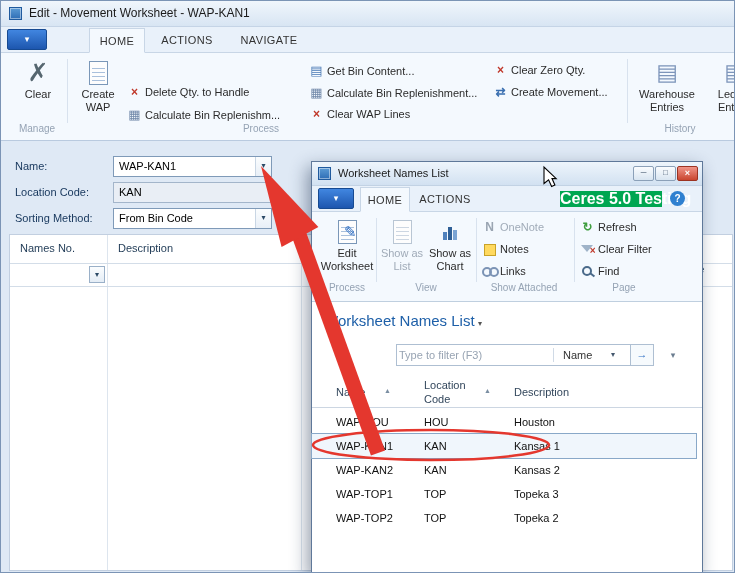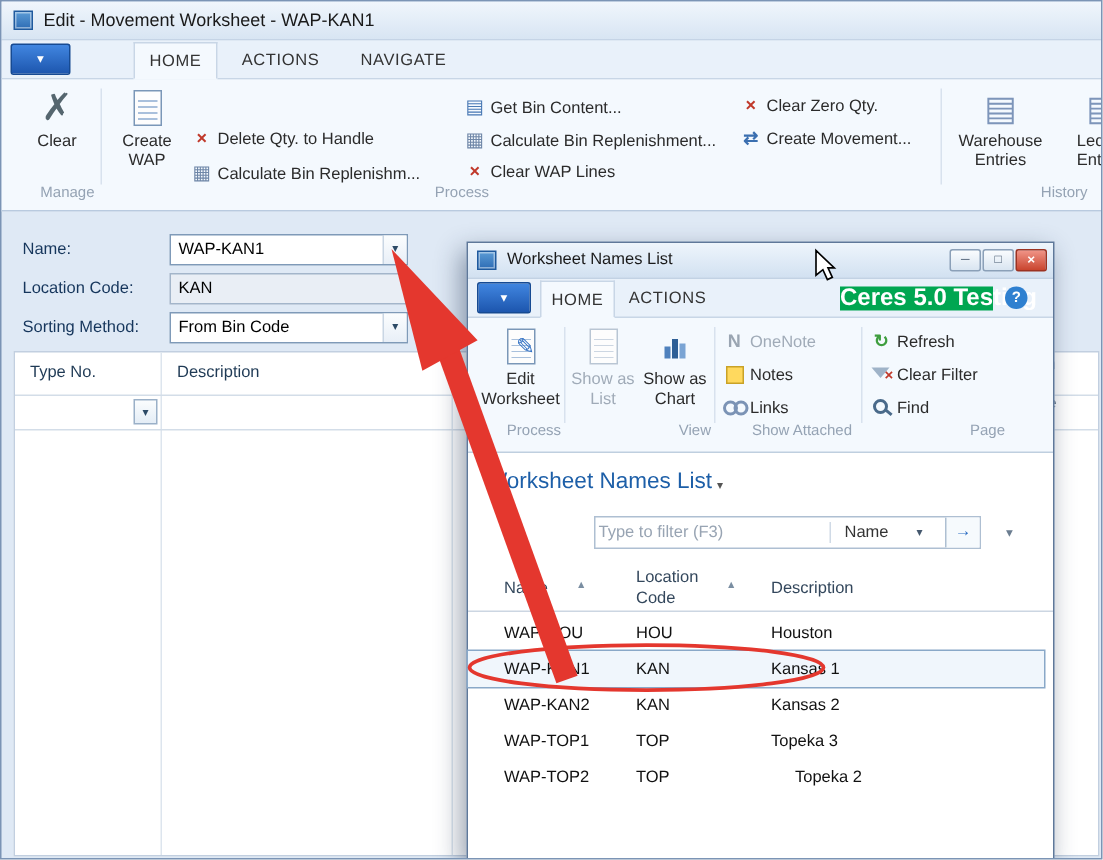--- a/index.html
+++ b/index.html
@@ -11,21 +11,21 @@
   .winicon{position:absolute;left:8px;top:6px;width:13px;height:13px;background:linear-gradient(#5b9bd5,#2e6db5);border:1px solid #1f5a9e;box-shadow:inset 0 0 0 1px rgba(255,255,255,.45);}
   .tb-title{position:absolute;left:28px;top:0;line-height:25px;font-size:12px;color:#1a1a1a;white-space:nowrap;}
   .tabrow{position:absolute;left:0;right:0;height:26px;background:#e9f1fa;border-bottom:1px solid #c8d6e6;}
   .appbtn{position:absolute;top:2px;width:40px;height:21px;background:linear-gradient(#4186e0,#1d56ae);border:1px solid #164a92;border-radius:2px;color:#fff;text-align:center;line-height:19px;font-size:9px;cursor:default;}
   .tab{position:absolute;top:1px;height:24px;line-height:24px;text-align:center;color:#333;letter-spacing:.4px;cursor:default;}
   .tab.on{background:#f4f9fe;border:1px solid #c8d6e6;border-bottom:1px solid #f4f9fe;height:25px;}
 
   
   .ribbon{position:absolute;left:0;top:52px;right:0;height:88px;background:#f4f9fe;border-bottom:1px solid #b9cadf;}
   .rib-sep{position:absolute;top:6px;height:64px;width:1px;background:#d8e2ee;}
-  .glabel{position:absolute;top:70px;font-size:10px;color:#95a3b4;text-align:right;}
+  .glabel{position:absolute;top:70px;font-size:10px;color:#95a3b4;text-align:center;}
   .bigbtn{position:absolute;top:4px;text-align:center;color:#2b2b2b;cursor:default;}
   .bigbtn .icn{display:block;height:30px;line-height:30px;margin-bottom:1px;position:relative;}
   .blabel{display:block;line-height:13px;font-size:11px;}
   .xbig{font-size:25px;color:#55666f;}
   .bigdoc{display:inline-block;width:19px;height:24px;background:#fdfdfd;border:1px solid #7a97b8;background-image:repeating-linear-gradient(to bottom,transparent 0 3px,#a9c0dc 3px 4px);background-size:13px 16px;background-position:2px 3px;background-repeat:no-repeat;vertical-align:middle;}
   .bigrows{font-size:23px;color:#7d95ba;}
   .smb{position:absolute;height:19px;line-height:19px;white-space:nowrap;cursor:default;color:#2b2b2b;}
   .smb .ic{display:inline-block;width:15px;text-align:center;margin-right:3px;font-size:12px;}
   .ic.red{color:#c0392b;font-weight:700;}
   .ic.pen{color:#c2822a;}
@@ -162,21 +162,21 @@
     <span class="cval">KAN</span>
   </div>
 
   <span class="flabel" style="top:207px;">Sorting Method:</span>
   <div class="combo" style="top:207px;">
     <span class="cval">From Bin Code</span>
     <span class="carrow"><span>▾</span></span>
   </div>
 
   <div class="grid">
-    <span class="ghc" style="left:10px;">Type No.</span>
+    <span class="ghc" style="left:10px;">Names No.</span>
     <span class="ghc" style="left:108px;">Description</span>
     <span class="ghc wrap" style="left:668px;width:42px;">From Bin Code</span>
     <div class="gl-v" style="left:97px;"></div>
     <div class="gl-v" style="left:291px;"></div>
     <div class="gl-h" style="top:28px;"></div>
     <div class="gl-h" style="top:51px;"></div>
     <span class="cellcombo" style="left:79px;top:31px;"><span>▾</span></span>
   </div>
 
   <div class="popup">
@@ -264,21 +264,21 @@
         <span class="rc" style="left:202px;">Kansas 2</span>
       </div>
       <div class="prow" style="top:180px;">
         <span class="rc" style="left:24px;">WAP-TOP1</span>
         <span class="rc" style="left:112px;">TOP</span>
         <span class="rc" style="left:202px;">Topeka 3</span>
       </div>
       <div class="prow" style="top:204px;">
         <span class="rc" style="left:24px;">WAP-TOP2</span>
         <span class="rc" style="left:112px;">TOP</span>
-        <span class="rc" style="left:218px;">Topeka 2</span>
+        <span class="rc" style="left:202px;">Topeka 2</span>
       </div>
     </div>
   </div>
 
   <svg class="annot" width="735" height="573" viewBox="0 0 735 573">
     <ellipse cx="430" cy="444" rx="118" ry="15" fill="none" stroke="#e4372e" stroke-width="2.5"></ellipse>
     <line x1="377" y1="452" x2="296" y2="228" stroke="#e4372e" stroke-width="15"></line>
     <polygon points="260,165 317.4,225.9 280.6,246.1" fill="#e4372e"></polygon>
     <polygon points="543,166 543,182.5 547.6,178.8 550.6,185.4 553.9,183.9 551,177.6 555.2,177.6" fill="#ffffff" stroke="#000000" stroke-width="1.1"></polygon>
   </svg>

